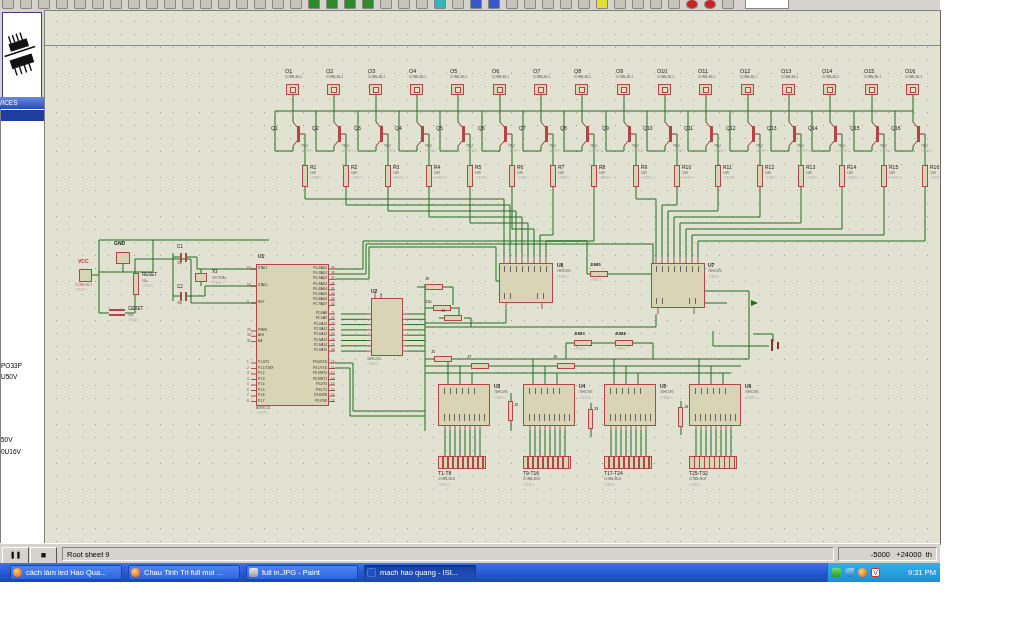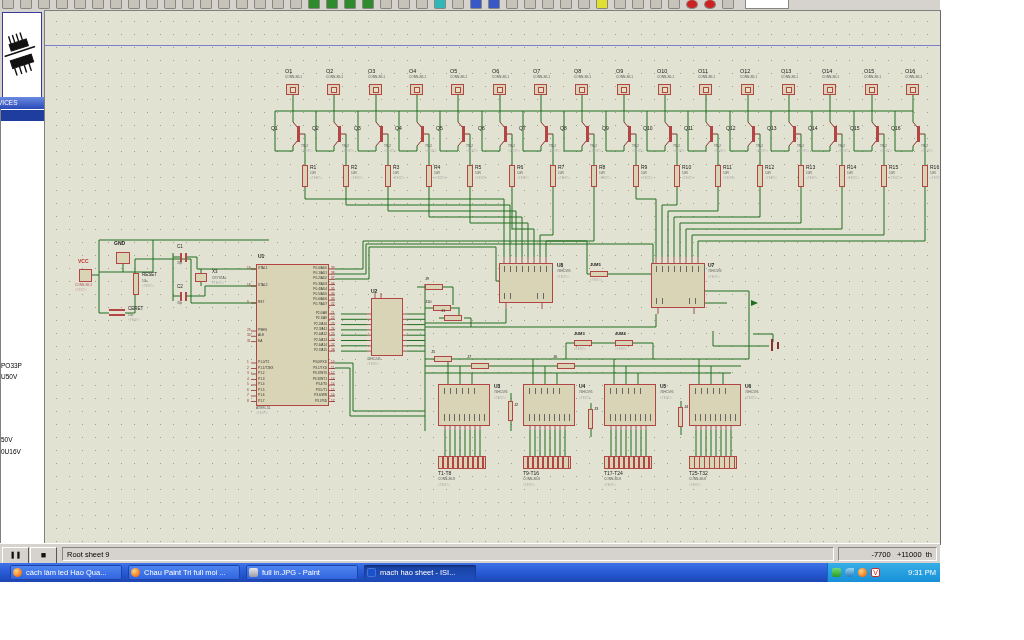--- a/index.html
+++ b/index.html
@@ -1018,32 +1018,32 @@
       <div class="t" style="left: 570px; top: 337px; font-size: 3.2px; color: rgb(170, 170, 170);">&lt;TEXT&gt;</div>
       <div class="fill" style="left: 726px; top: 328px; width: 2px; height: 12px; background: rgb(139, 48, 48);"></div>
       <div class="fill" style="left: 732px; top: 331px; width: 2px; height: 7px; background: rgb(139, 48, 48);"></div>
     </div>
 
   <div id="statusbar">
     <div class="simbtn" style="left:2px">❚❚</div>
     <div class="simbtn" style="left:30px;font-size:9px">■</div>
     <div class="sunken" style="left:62px;width:772px">Root sheet 9</div>
     <div class="sunken" style="left:838px;width:99px;text-align:right">
-      <span>-7700</span>&nbsp;&nbsp;
-      <span>+11000</span>&nbsp;
+      <span>-5000</span>&nbsp;&nbsp;
+      <span>+24000</span>&nbsp;
       <span>th</span>
     </div>
   </div>
 
   <div id="taskbar">
     <div id="taskbuttons">
         <div class="task" style="left: 10px;"><span class="tico" style="background: radial-gradient(circle at 35% 35%, rgb(255, 208, 128), rgb(240, 120, 24) 70%);"></span><span>cách làm led Hao Qua...</span></div>
-        <div class="task" style="left: 128px;"><span class="tico" style="background: radial-gradient(circle at 35% 35%, rgb(255, 208, 128), rgb(240, 120, 24) 70%);"></span><span>Chau Paint Tri full moi ...</span></div>
+        <div class="task" style="left: 128px;"><span class="tico" style="background: radial-gradient(circle at 35% 35%, rgb(255, 208, 128), rgb(240, 120, 24) 70%);"></span><span>Chau Tinh Tri full moi ...</span></div>
         <div class="task" style="left: 246px;"><span class="tico" style="background: linear-gradient(rgb(232, 232, 232), rgb(154, 154, 168)); border-radius: 2px;"></span><span>full in.JPG - Paint</span></div>
-        <div class="task active" style="left: 364px;"><span class="tico" style="background: rgb(26, 80, 200); border-radius: 2px; box-shadow: rgba(255, 255, 255, 0.2) 0px 0px 0px 1px inset;"></span><span>mach hao sheet - ISI...</span></div>
+        <div class="task active" style="left: 364px;"><span class="tico" style="background: rgb(26, 80, 200); border-radius: 2px; box-shadow: rgba(255, 255, 255, 0.2) 0px 0px 0px 1px inset;"></span><span>mach hao quang - ISI...</span></div>
       </div>
     <div id="tray">
       <div class="trayico" style="left:4px;background:linear-gradient(#6fdc6f,#2a9a2a)"></div>
       <div class="trayico" style="left:17px;background:linear-gradient(#9ad6f0,#2a7ac0);border-radius:50% 0 50% 50%"></div>
       <div class="trayico" style="left:30px;background:radial-gradient(circle at 35% 35%,#ffd080,#f07818 70%);border-radius:50%"></div>
       <div class="trayico" style="left:43px;background:#fff;border:1px solid #c03030;color:#c02020;font-size:7px;line-height:8px;text-align:center;box-sizing:border-box">V</div>
       <div id="clock">9:31 PM</div>
     </div>
   </div>
 

